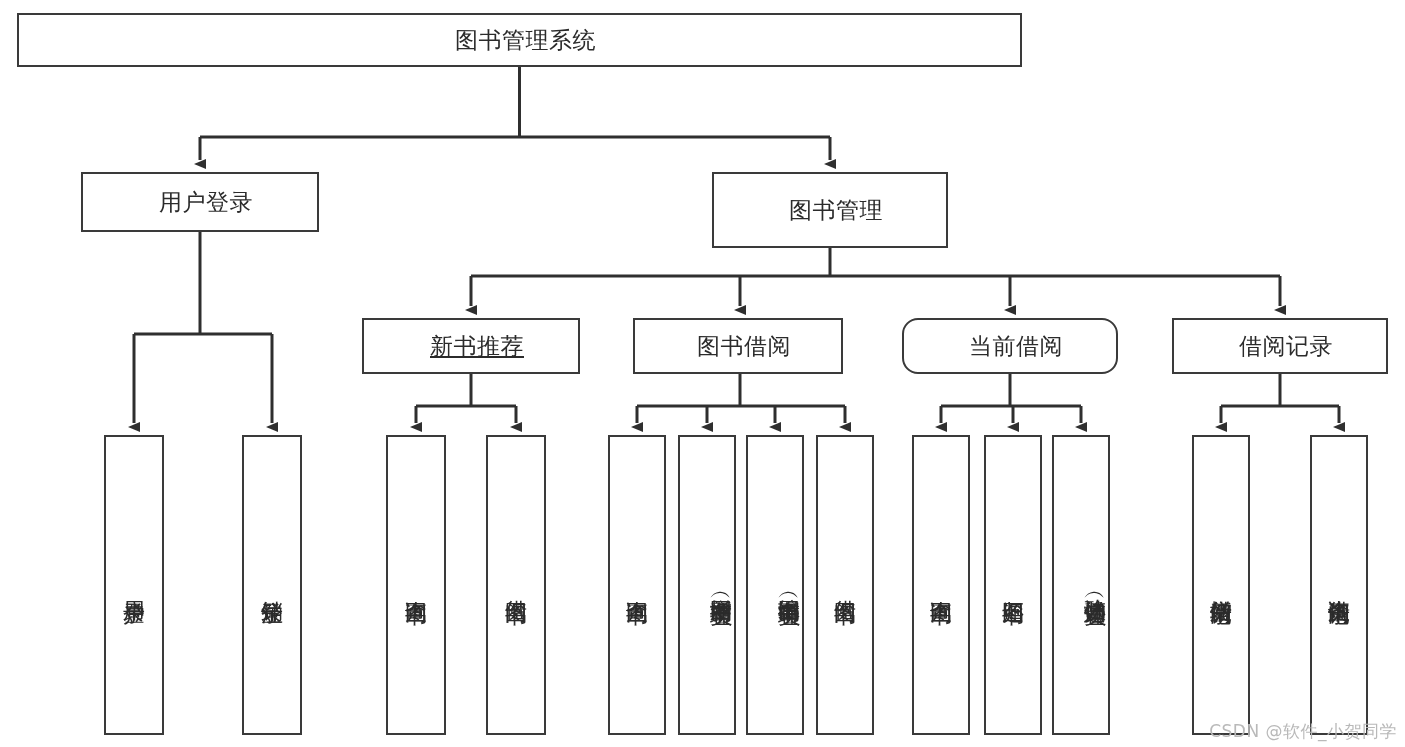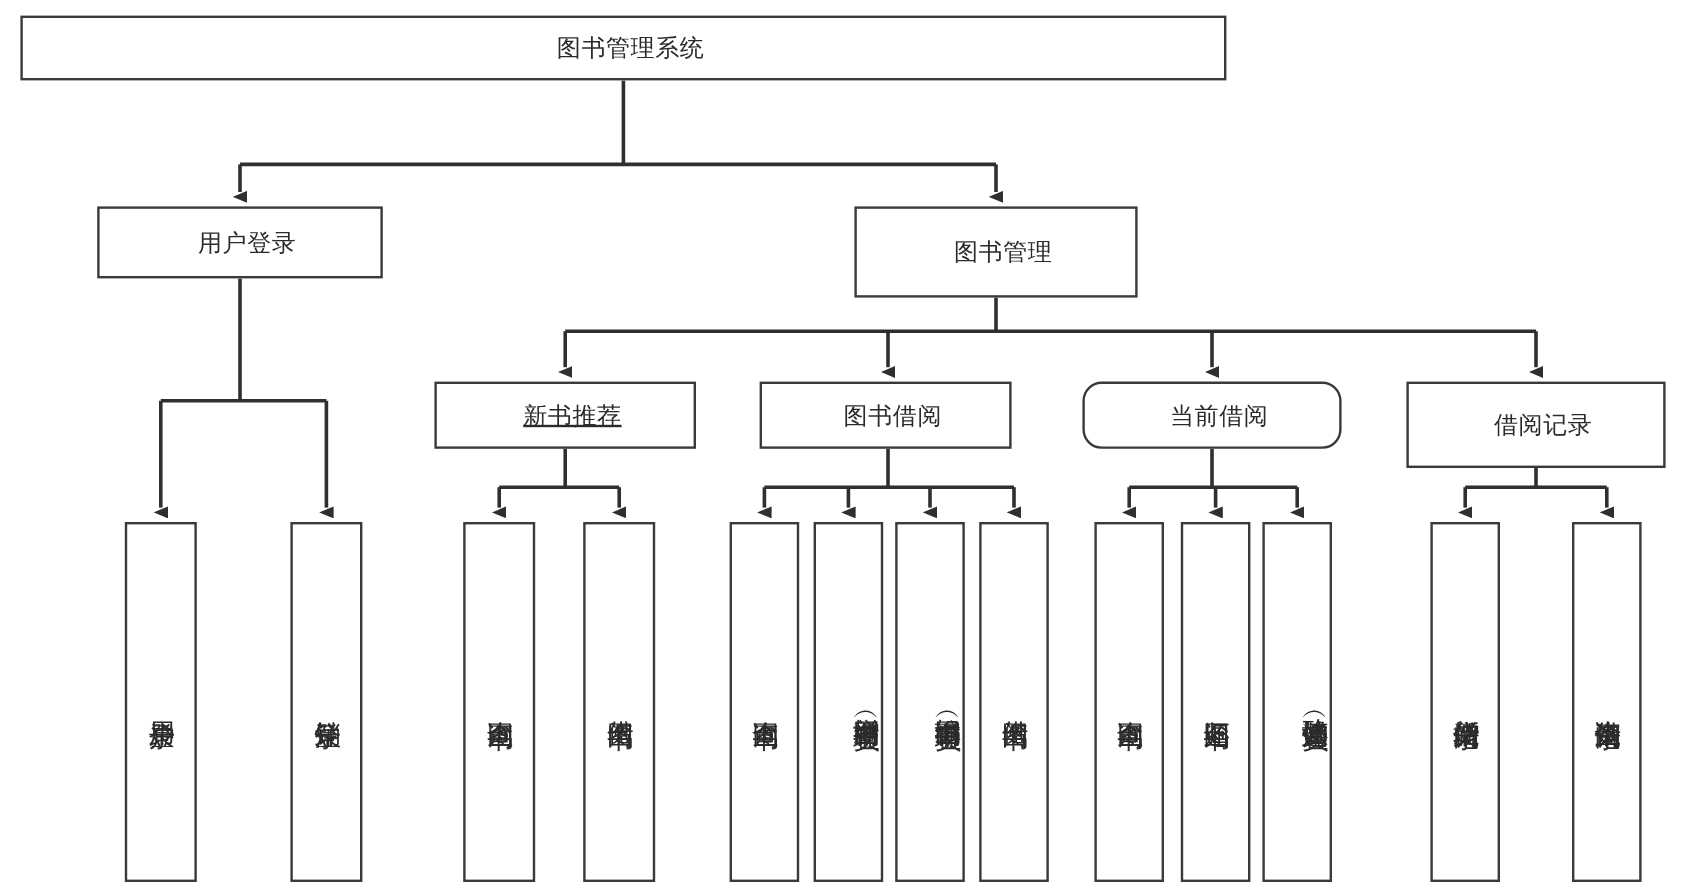--- a/index.html
+++ b/index.html
@@ -21,21 +21,21 @@
     position: absolute;
     box-sizing: border-box;
     border: 2.5px solid #3a3a3a;
     background: #ffffff;
     display: flex;
     align-items: center;
     justify-content: center;
     color: #2b2b2b;
   }
   .node.horiz {
-    font-size: 20px;
+    font-size: 23px;
     letter-spacing: 0.5px;
     white-space: nowrap;
     padding-left: 12px;
   }
   .node.vert {
     writing-mode: vertical-rl;
     text-orientation: upright;
     font-size: 22px;
     line-height: 1.18;
     letter-spacing: 1px;
@@ -122,21 +122,21 @@
       </div>
       <div class="node horiz" style="left: 362px; top: 318px; width: 218px; height: 56px; border-color: rgb(58, 58, 58); color: rgb(43, 43, 43); text-decoration: underline;">
         <span>新书推荐</span>
       </div>
       <div class="node horiz" style="left: 633px; top: 318px; width: 210px; height: 56px; border-color: rgb(58, 58, 58); color: rgb(43, 43, 43);">
         <span>图书借阅</span>
       </div>
       <div class="node horiz" style="left: 902px; top: 318px; width: 216px; height: 56px; border-color: rgb(58, 58, 58); color: rgb(43, 43, 43); border-radius: 16px;">
         <span>当前借阅</span>
       </div>
-      <div class="node horiz" style="left: 1172px; top: 318px; width: 216px; height: 72px; border-color: rgb(58, 58, 58); color: rgb(43, 43, 43);">
+      <div class="node horiz" style="left: 1172px; top: 318px; width: 216px; height: 56px; border-color: rgb(58, 58, 58); color: rgb(43, 43, 43);">
         <span>借阅记录</span>
       </div>
       <div class="node vert" style="left: 104px; top: 435px; width: 60px; height: 300px; border-color: rgb(58, 58, 58); color: rgb(43, 43, 43);">
         <span>用户登录</span>
       </div>
       <div class="node vert" style="left: 242px; top: 435px; width: 60px; height: 300px; border-color: rgb(58, 58, 58); color: rgb(43, 43, 43);">
         <span>注销登录</span>
       </div>
       <div class="node vert" style="left: 386px; top: 435px; width: 60px; height: 300px; border-color: rgb(58, 58, 58); color: rgb(43, 43, 43);">
         <span>查询图书</span>
@@ -166,13 +166,14 @@
         <span>确认归还（管理员）</span>
       </div>
       <div class="node vert" style="left: 1192px; top: 435px; width: 58px; height: 300px; border-color: rgb(58, 58, 58); color: rgb(43, 43, 43);">
         <span>新增借阅记录</span>
       </div>
       <div class="node vert" style="left: 1310px; top: 435px; width: 58px; height: 300px; border-color: rgb(58, 58, 58); color: rgb(43, 43, 43);">
         <span>查询借阅记录</span>
       </div>
     </div>
 
+  <div class="watermark">CSDN @软件_小贺同学</div>
 </div>
 
 </body></html>

